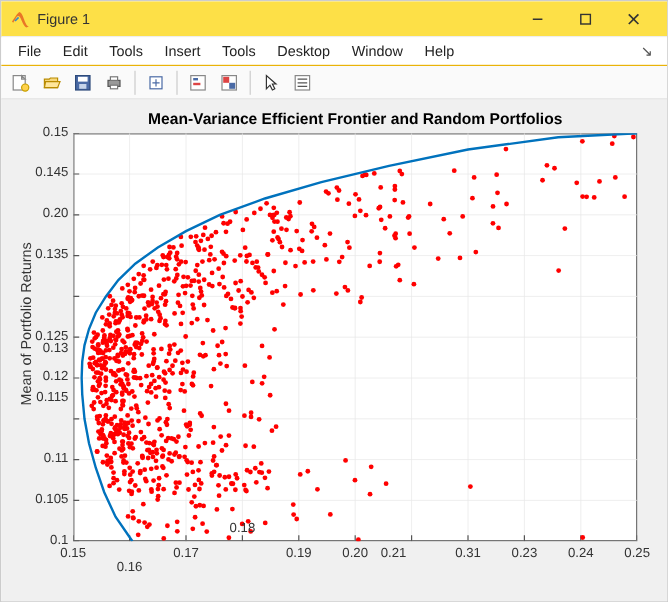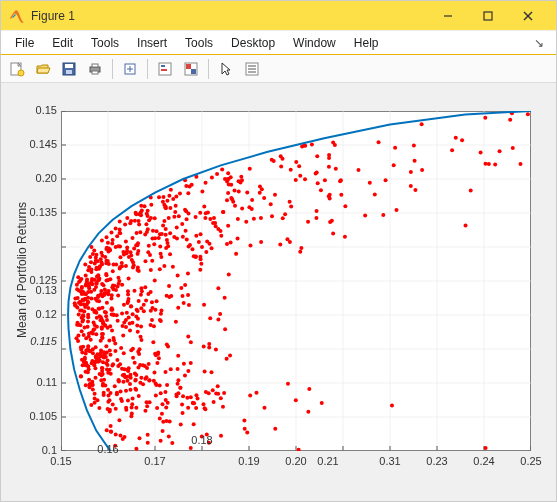--- a/index.html
+++ b/index.html
@@ -129,20 +129,21 @@
       <svg width="16" height="16">
         <rect x="2" y="2" width="12" height="12" fill="#fff" stroke="#888"></rect>
         <line x1="4" y1="5" x2="12" y2="5" stroke="#555"></line>
         <line x1="4" y1="8" x2="12" y2="8" stroke="#555"></line>
         <line x1="4" y1="11" x2="12" y2="11" stroke="#555"></line>
       </svg>
     </div>
 </div>
 
 <div class="plot-area">
+  <div class="chart-title" style="left:60px; top:8px; width:470px;">Mean-Variance Efficient Frontier and Random Portfolios</div>
 
   <div class="axes-bg" id="axesbox" style="left:60px; top:28px; width:470px; height:340px;"></div>
 
   <svg id="chartsvg" style="left:60px; top:28px;" width="470" height="340">
       <g stroke="#e8e8e8" stroke-width="0.6">
         <line x1="0" y1="0" x2="0" y2="340"></line>
         <line x1="47.00000000000004" y1="0" x2="47.00000000000004" y2="340"></line>
         <line x1="94.00000000000009" y1="0" x2="94.00000000000009" y2="340"></line>
         <line x1="141" y1="0" x2="141" y2="340"></line>
         <line x1="188.00000000000003" y1="0" x2="188.00000000000003" y2="340"></line>
@@ -1090,32 +1091,32 @@
         <circle cx="256.70" cy="72.17" r="2"></circle>
         <circle cx="20.64" cy="220.13" r="2"></circle>
       </g>
       <path d="M49.35 340.00 L35.25 319.60 L25.85 299.20 L18.80 278.80 L13.16 258.40 L9.40 238.00 L7.52 217.60 L7.05 204.00 L7.52 190.40 L9.40 176.80 L13.16 163.20 L18.80 149.60 L27.26 136.00 L37.60 122.40 L51.70 108.80 L70.50 95.20 L94.00 81.60 L122.20 68.00 L159.80 54.40 L206.80 40.80 L263.20 27.20 L329.00 13.60 L404.20 3.40 L470.00 0.00 " fill="none" stroke="#0072bd" stroke-width="2"></path>
     </svg>
 
   <div id="yticks">
       <div class="tick ytick" style="left: 16px; top: 361px;">0.1</div>
       <div class="tick ytick" style="left: 16px; top: 327px;">0.105</div>
       <div class="tick ytick" style="left: 16px; top: 293px;">0.11</div>
-      <div class="tick ytick" style="left: 16px; top: 252px; font-style: italic;">0.115</div>
+      <div class="tick ytick" style="left: 16px; top: 242px;">0.115</div>
       <div class="tick ytick" style="left: 16px; top: 225px;">0.12</div>
       <div class="tick ytick" style="left: 16px; top: 191px;">0.125</div>
       <div class="tick ytick" style="left: 16px; top: 157px; margin-top: 44px;">0.13</div>
       <div class="tick ytick" style="left: 16px; top: 123px;">0.135</div>
       <div class="tick ytick" style="left: 16px; top: 89px;">0.20</div>
       <div class="tick ytick" style="left: 16px; top: 55px;">0.145</div>
       <div class="tick ytick" style="left: 16px; top: 21px;">0.15</div>
     </div>
   <div id="xticks">
       <div class="tick xtick" style="left: 43px; top: 372px;">0.15</div>
-      <div class="tick xtick" style="left: 90px; top: 360px;">0.16</div>
+      <div class="tick xtick" style="left: 90px; top: 384px;">0.16</div>
       <div class="tick xtick" style="left: 137px; top: 372px;">0.17</div>
       <div class="tick xtick" style="left: 184px; top: 351px;">0.18</div>
       <div class="tick xtick" style="left: 231px; top: 372px;">0.19</div>
       <div class="tick xtick" style="left: 278px; top: 372px;">0.20</div>
       <div class="tick xtick" style="left: 310px; top: 372px;">0.21</div>
       <div class="tick xtick" style="left: 372px; top: 372px;">0.31</div>
       <div class="tick xtick" style="left: 419px; top: 372px;">0.23</div>
       <div class="tick xtick" style="left: 466px; top: 372px;">0.24</div>
       <div class="tick xtick" style="left: 513px; top: 372px;">0.25</div>
     </div>

